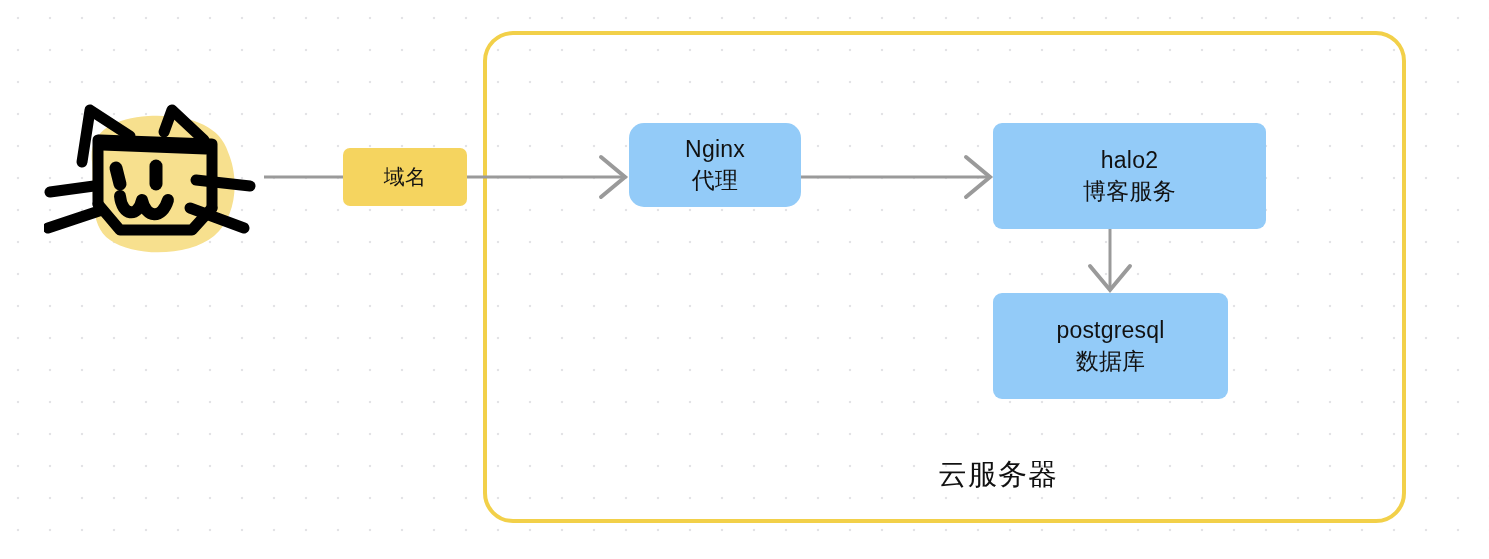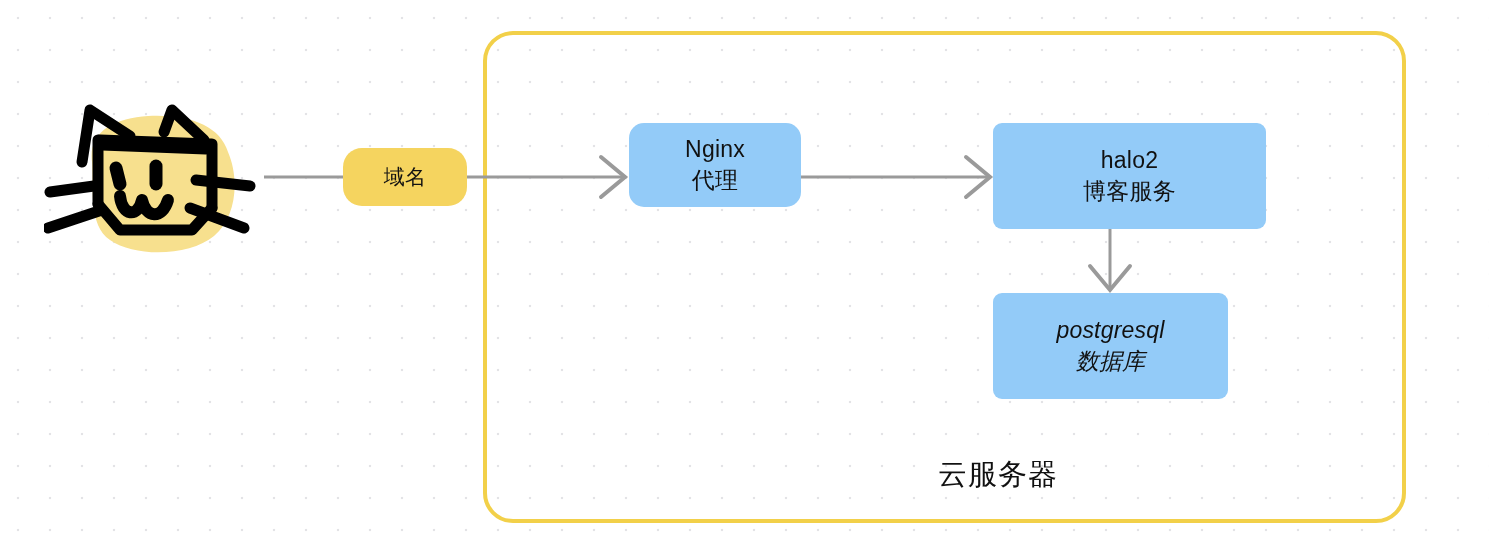--- a/index.html
+++ b/index.html
@@ -44,21 +44,21 @@
     letter-spacing: 0.2px;
   }
   .node .ln { display: block; white-space: nowrap; }
 
   .node-domain {
     left: 343px;
     top: 148px;
     width: 124px;
     height: 58px;
     background: #F5D45F;
-    border-radius: 19px;
+    border-radius: 7px;
     font-size: 21px;
   }
 
   .node-nginx {
     left: 629px;
     top: 123px;
     width: 172px;
     height: 84px;
     background: #93CBF8;
     border-radius: 15px;
@@ -76,21 +76,20 @@
   }
 
   .node-pg {
     left: 993px;
     top: 293px;
     width: 235px;
     height: 106px;
     background: #93CBF8;
     border-radius: 9px;
     font-size: 23px;
-    font-style: italic;
   }
 
   
   .container-box {
     position: absolute;
     left: 483px;
     top: 31px;
     width: 923px;
     height: 492px;
     box-sizing: border-box;

